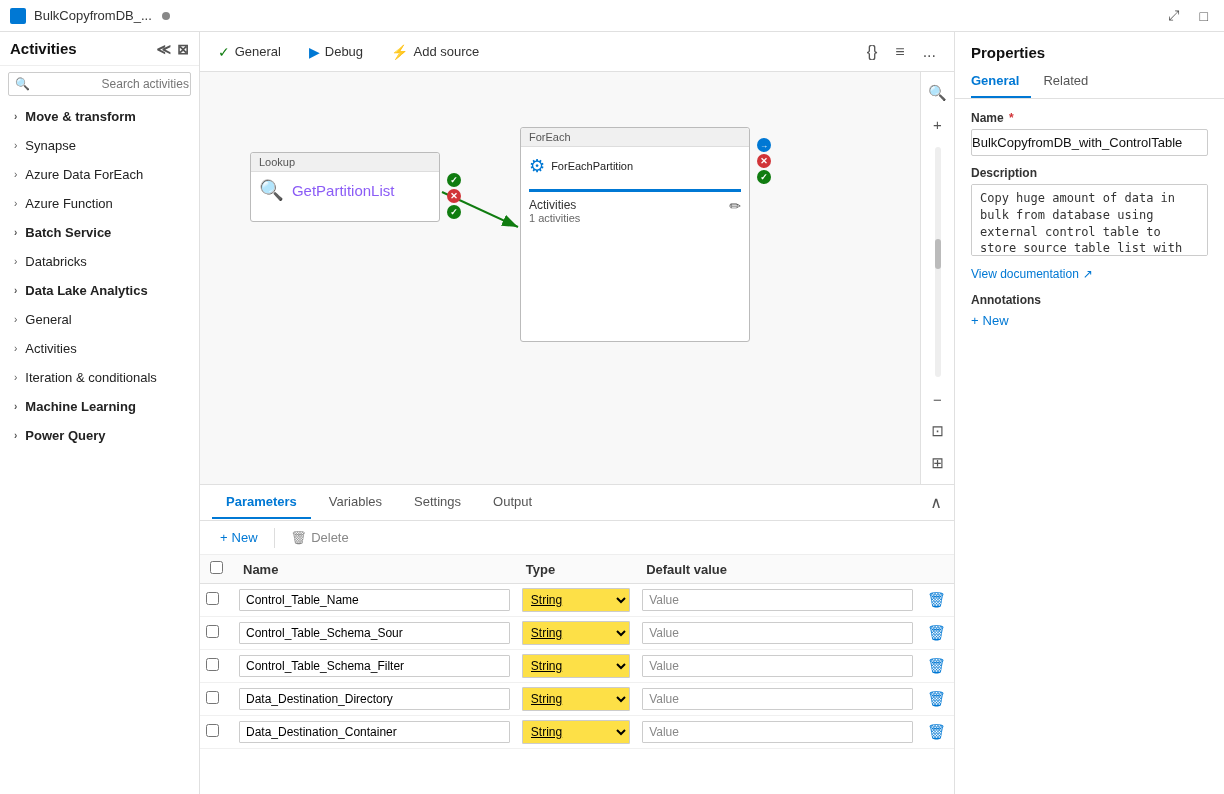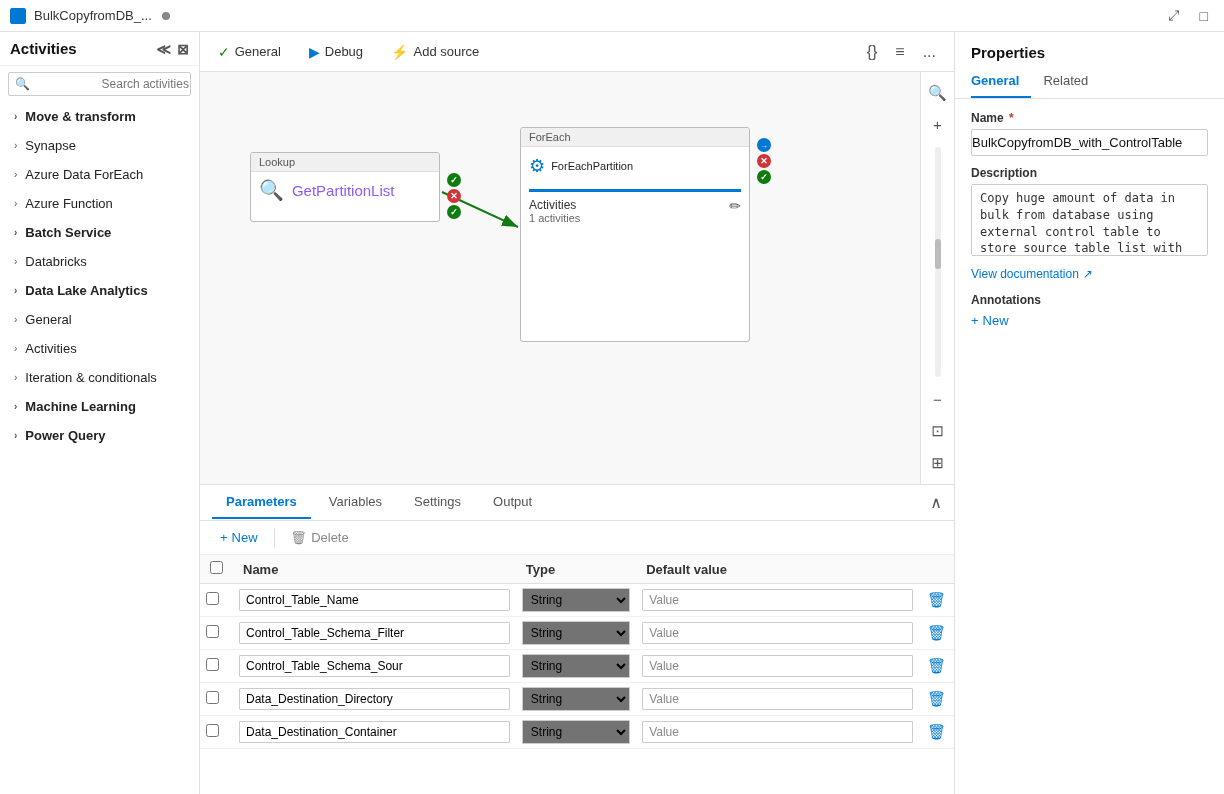--- a/index.html
+++ b/index.html
@@ -319,22 +319,23 @@
       font-size: 12px;
       border-radius: 1px;
       outline: none;
     }
     .type-select {
       border: 1px solid #ccc;
       padding: 3px 4px;
       width: 100%;
       font-size: 12px;
       border-radius: 1px;
-      background: #737373;
-      cursor: pointer;
+      background: #fde047;
+      cursor: pointer;
+      text-decoration: underline;
     }
     .value-input {
       border: 1px solid #ccc;
       padding: 3px 6px;
       width: 100%;
       font-size: 12px;
       border-radius: 1px;
       color: #888;
       background: #fff;
     }
@@ -691,28 +692,28 @@
             <tbody id="params-tbody">
             <tr>
                   <td class="cb-cell"><input type="checkbox" style=""></td>
                   <td><input class="param-name-input" type="text" value="Control_Table_Name" style=""></td>
                   <td><select class="type-select"><option value="String">String</option><option value="Int">Int</option><option value="Bool">Bool</option><option value="Array">Array</option><option value="Object">Object</option><option value="Float">Float</option></select></td>
                   <td><input class="value-input" type="text" value="Value" style=""></td>
                   <td class="delete-cell"><button class="delete-row-btn">🗑</button></td>
                 </tr>
                 <tr>
                   <td class="cb-cell"><input type="checkbox" style=""></td>
-                  <td><input class="param-name-input" type="text" value="Control_Table_Schema_Filter" style=""></td>
+                  <td><input class="param-name-input" type="text" value="Control_Table_Schema_Sour" style=""></td>
                   <td><select class="type-select"><option value="String">String</option><option value="Int">Int</option><option value="Bool">Bool</option><option value="Array">Array</option><option value="Object">Object</option><option value="Float">Float</option></select></td>
                   <td><input class="value-input" type="text" value="Value" style=""></td>
                   <td class="delete-cell"><button class="delete-row-btn">🗑</button></td>
                 </tr>
                 <tr>
                   <td class="cb-cell"><input type="checkbox" style=""></td>
-                  <td><input class="param-name-input" type="text" value="Control_Table_Schema_Sour" style=""></td>
+                  <td><input class="param-name-input" type="text" value="Control_Table_Schema_Filter" style=""></td>
                   <td><select class="type-select"><option value="String">String</option><option value="Int">Int</option><option value="Bool">Bool</option><option value="Array">Array</option><option value="Object">Object</option><option value="Float">Float</option></select></td>
                   <td><input class="value-input" type="text" value="Value" style=""></td>
                   <td class="delete-cell"><button class="delete-row-btn">🗑</button></td>
                 </tr>
                 <tr>
                   <td class="cb-cell"><input type="checkbox" style=""></td>
                   <td><input class="param-name-input" type="text" value="Data_Destination_Directory" style=""></td>
                   <td><select class="type-select"><option value="String">String</option><option value="Int">Int</option><option value="Bool">Bool</option><option value="Array">Array</option><option value="Object">Object</option><option value="Float">Float</option></select></td>
                   <td><input class="value-input" type="text" value="Value" style=""></td>
                   <td class="delete-cell"><button class="delete-row-btn">🗑</button></td>

